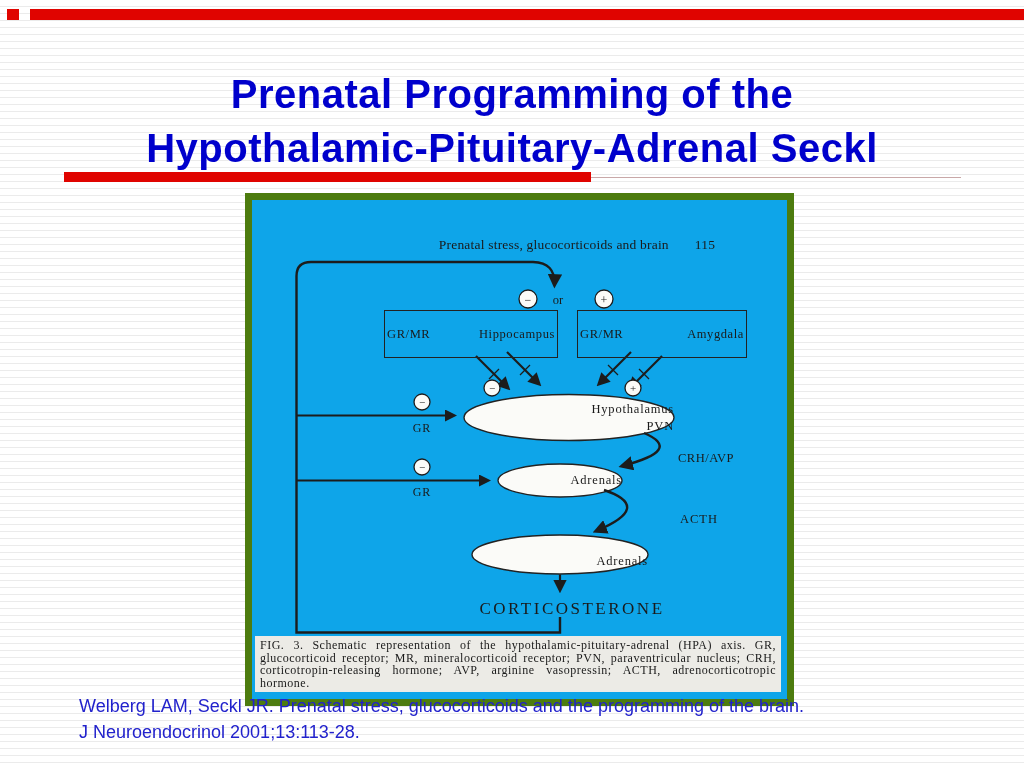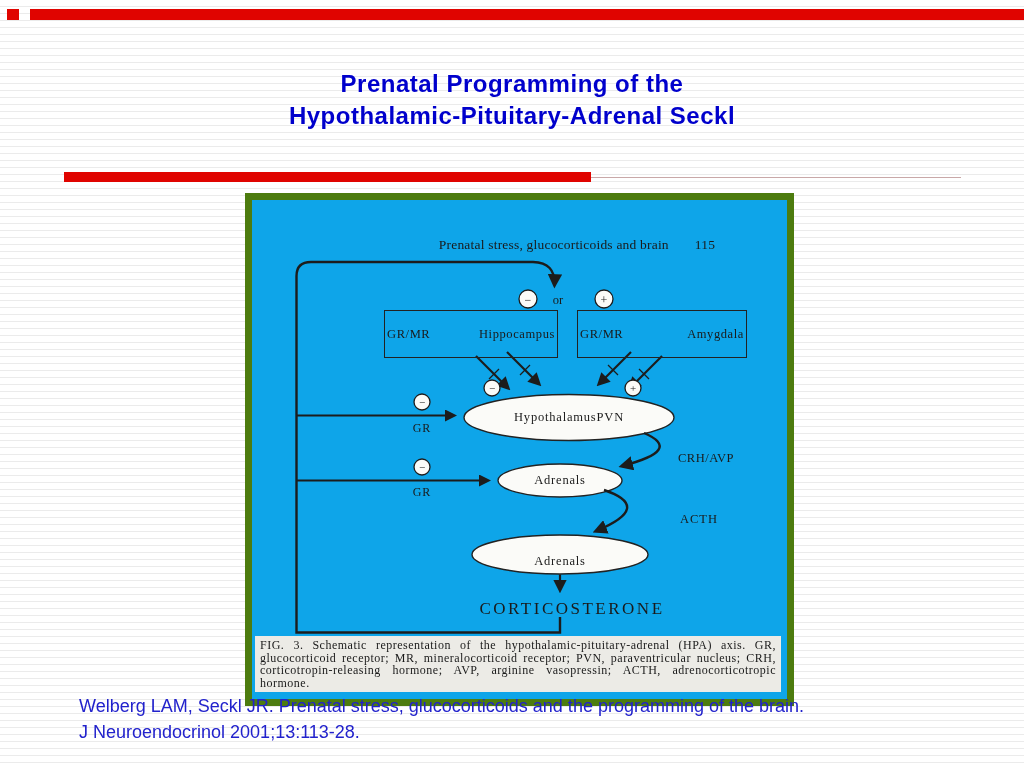--- a/index.html
+++ b/index.html
@@ -7,41 +7,41 @@
     position:relative;overflow:hidden;
     font-family:"Liberation Sans",sans-serif;
     background:repeating-linear-gradient(180deg,#ffffff 0px,#ffffff 6px,#ebebeb 6px,#ebebeb 7px);
   }
   .slide{position:absolute;inset:0;}
 
   .red-square{position:absolute;left:7px;top:9px;width:12px;height:11px;background:#e00400;}
   .red-bar{position:absolute;left:30px;top:9px;width:994px;height:11px;background:#e00400;}
 
   .title{position:absolute;left:0;right:0;top:68px;text-align:center;
-         color:#0000cc;font-weight:bold;font-size:24px;line-height:1.34;letter-spacing:.5px;}
+         color:#0000cc;font-weight:bold;font-size:40px;line-height:1.34;letter-spacing:.5px;}
 
   .rule-thin{position:absolute;left:64px;top:177px;width:897px;height:1px;background:#c9a8a8;}
   .rule-red{position:absolute;left:64px;top:172px;width:527px;height:10px;background:#e00400;}
 
   .figure{position:absolute;left:245px;top:193px;width:535px;height:499px;
           background:#0ea5e9;border:7px solid #4d7c0f;
           font-family:"Liberation Serif",serif;color:#1a1a1a;}
   .figure svg{position:absolute;left:0;top:0;}
   svg text{font-family:"Liberation Serif",serif;fill:#1a1a1a;}
 
   .running-head{position:absolute;left:118px;top:37px;width:414px;display:flex;
                 justify-content:center;gap:26px;font-size:13.5px;letter-spacing:.2px;}
 
   .box{position:absolute;border:1.4px solid #222;background:transparent;
        display:flex;flex-direction:row;justify-content:space-between;align-items:center;
        padding:4px 2px;font-size:12.5px;letter-spacing:.6px;}
   #box-hippocampus{left:132px;top:110px;width:168px;height:38px;}
   #box-amygdala{left:325px;top:110px;width:164px;height:38px;}
 
-  .etext{position:absolute;display:flex;flex-direction:row;align-items:center;
+  .etext{position:absolute;display:flex;flex-direction:column;align-items:flex-end;
          justify-content:center;font-size:12.5px;letter-spacing:.8px;line-height:1.3;
          pointer-events:none;}
   #txt-hypothalamus{left:212px;top:195px;width:210px;height:45px;}
   #txt-pituitary{left:246px;top:264px;width:124px;height:33px;}
   #txt-adrenals{left:220px;top:335px;width:176px;height:39px;margin-top:7px;}
 
   #corticosterone{position:absolute;left:170px;top:399px;width:300px;text-align:center;
                   font-size:17px;letter-spacing:2.5px;}
 
   .caption{position:absolute;left:3px;top:436px;width:516px;background:#ecebe6;

